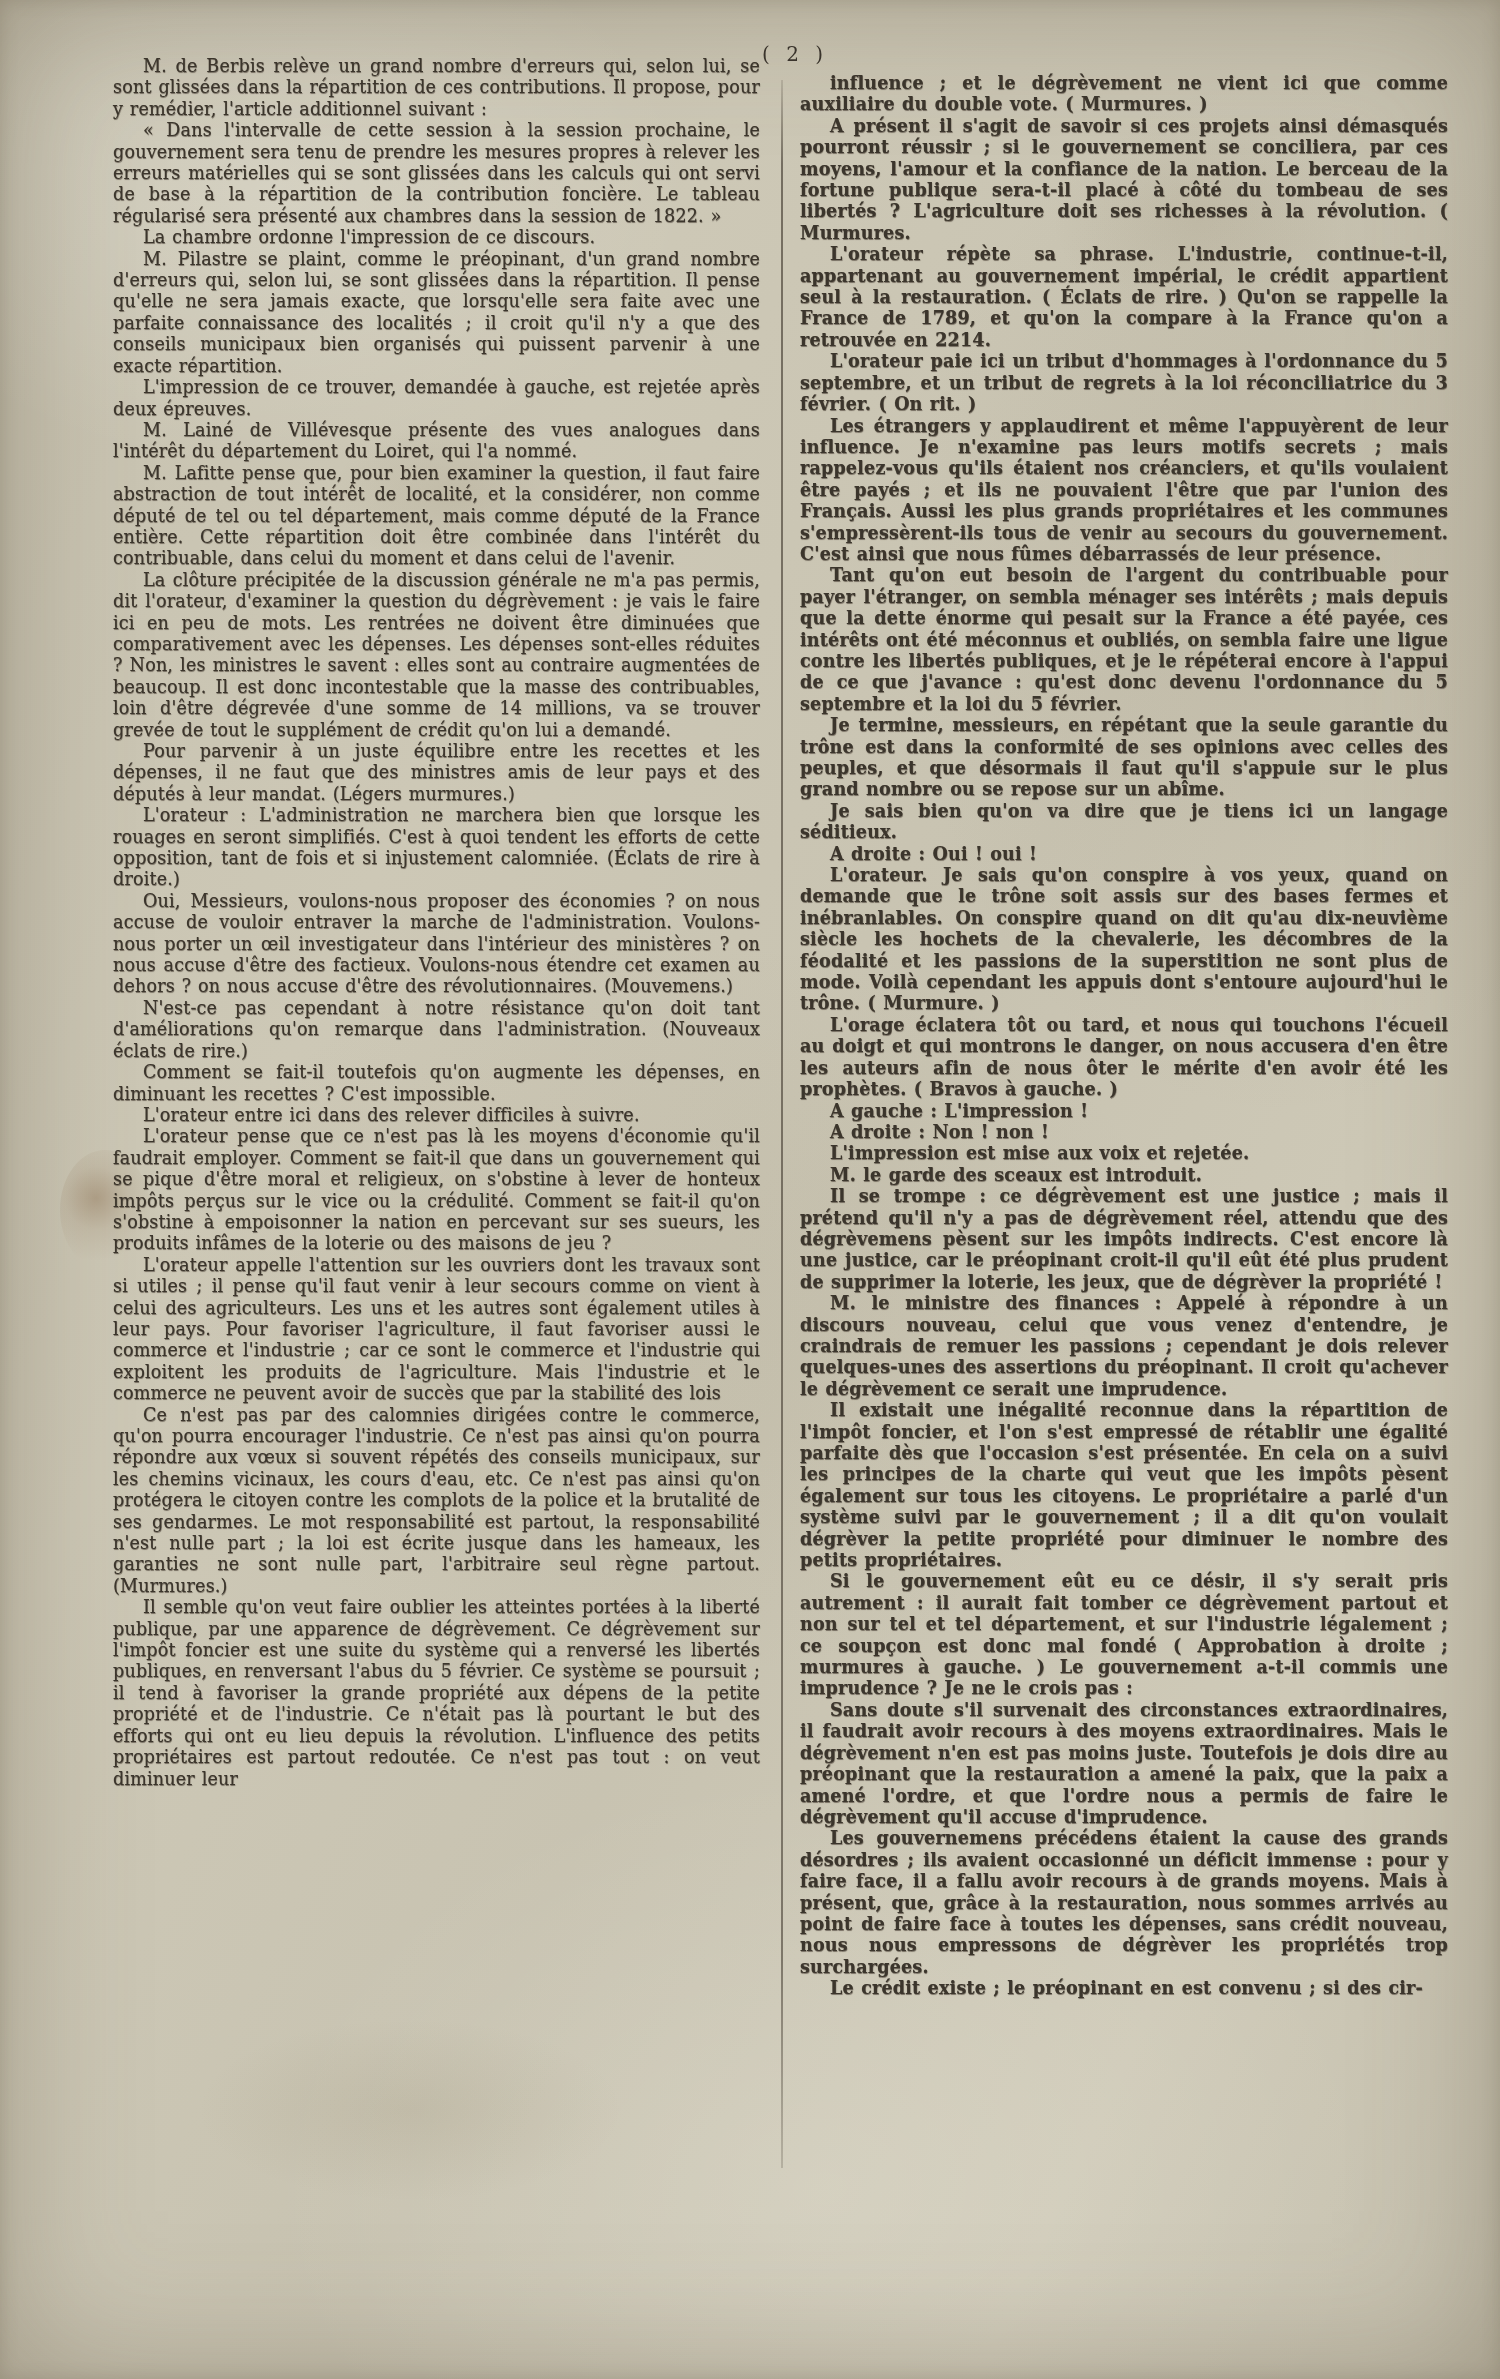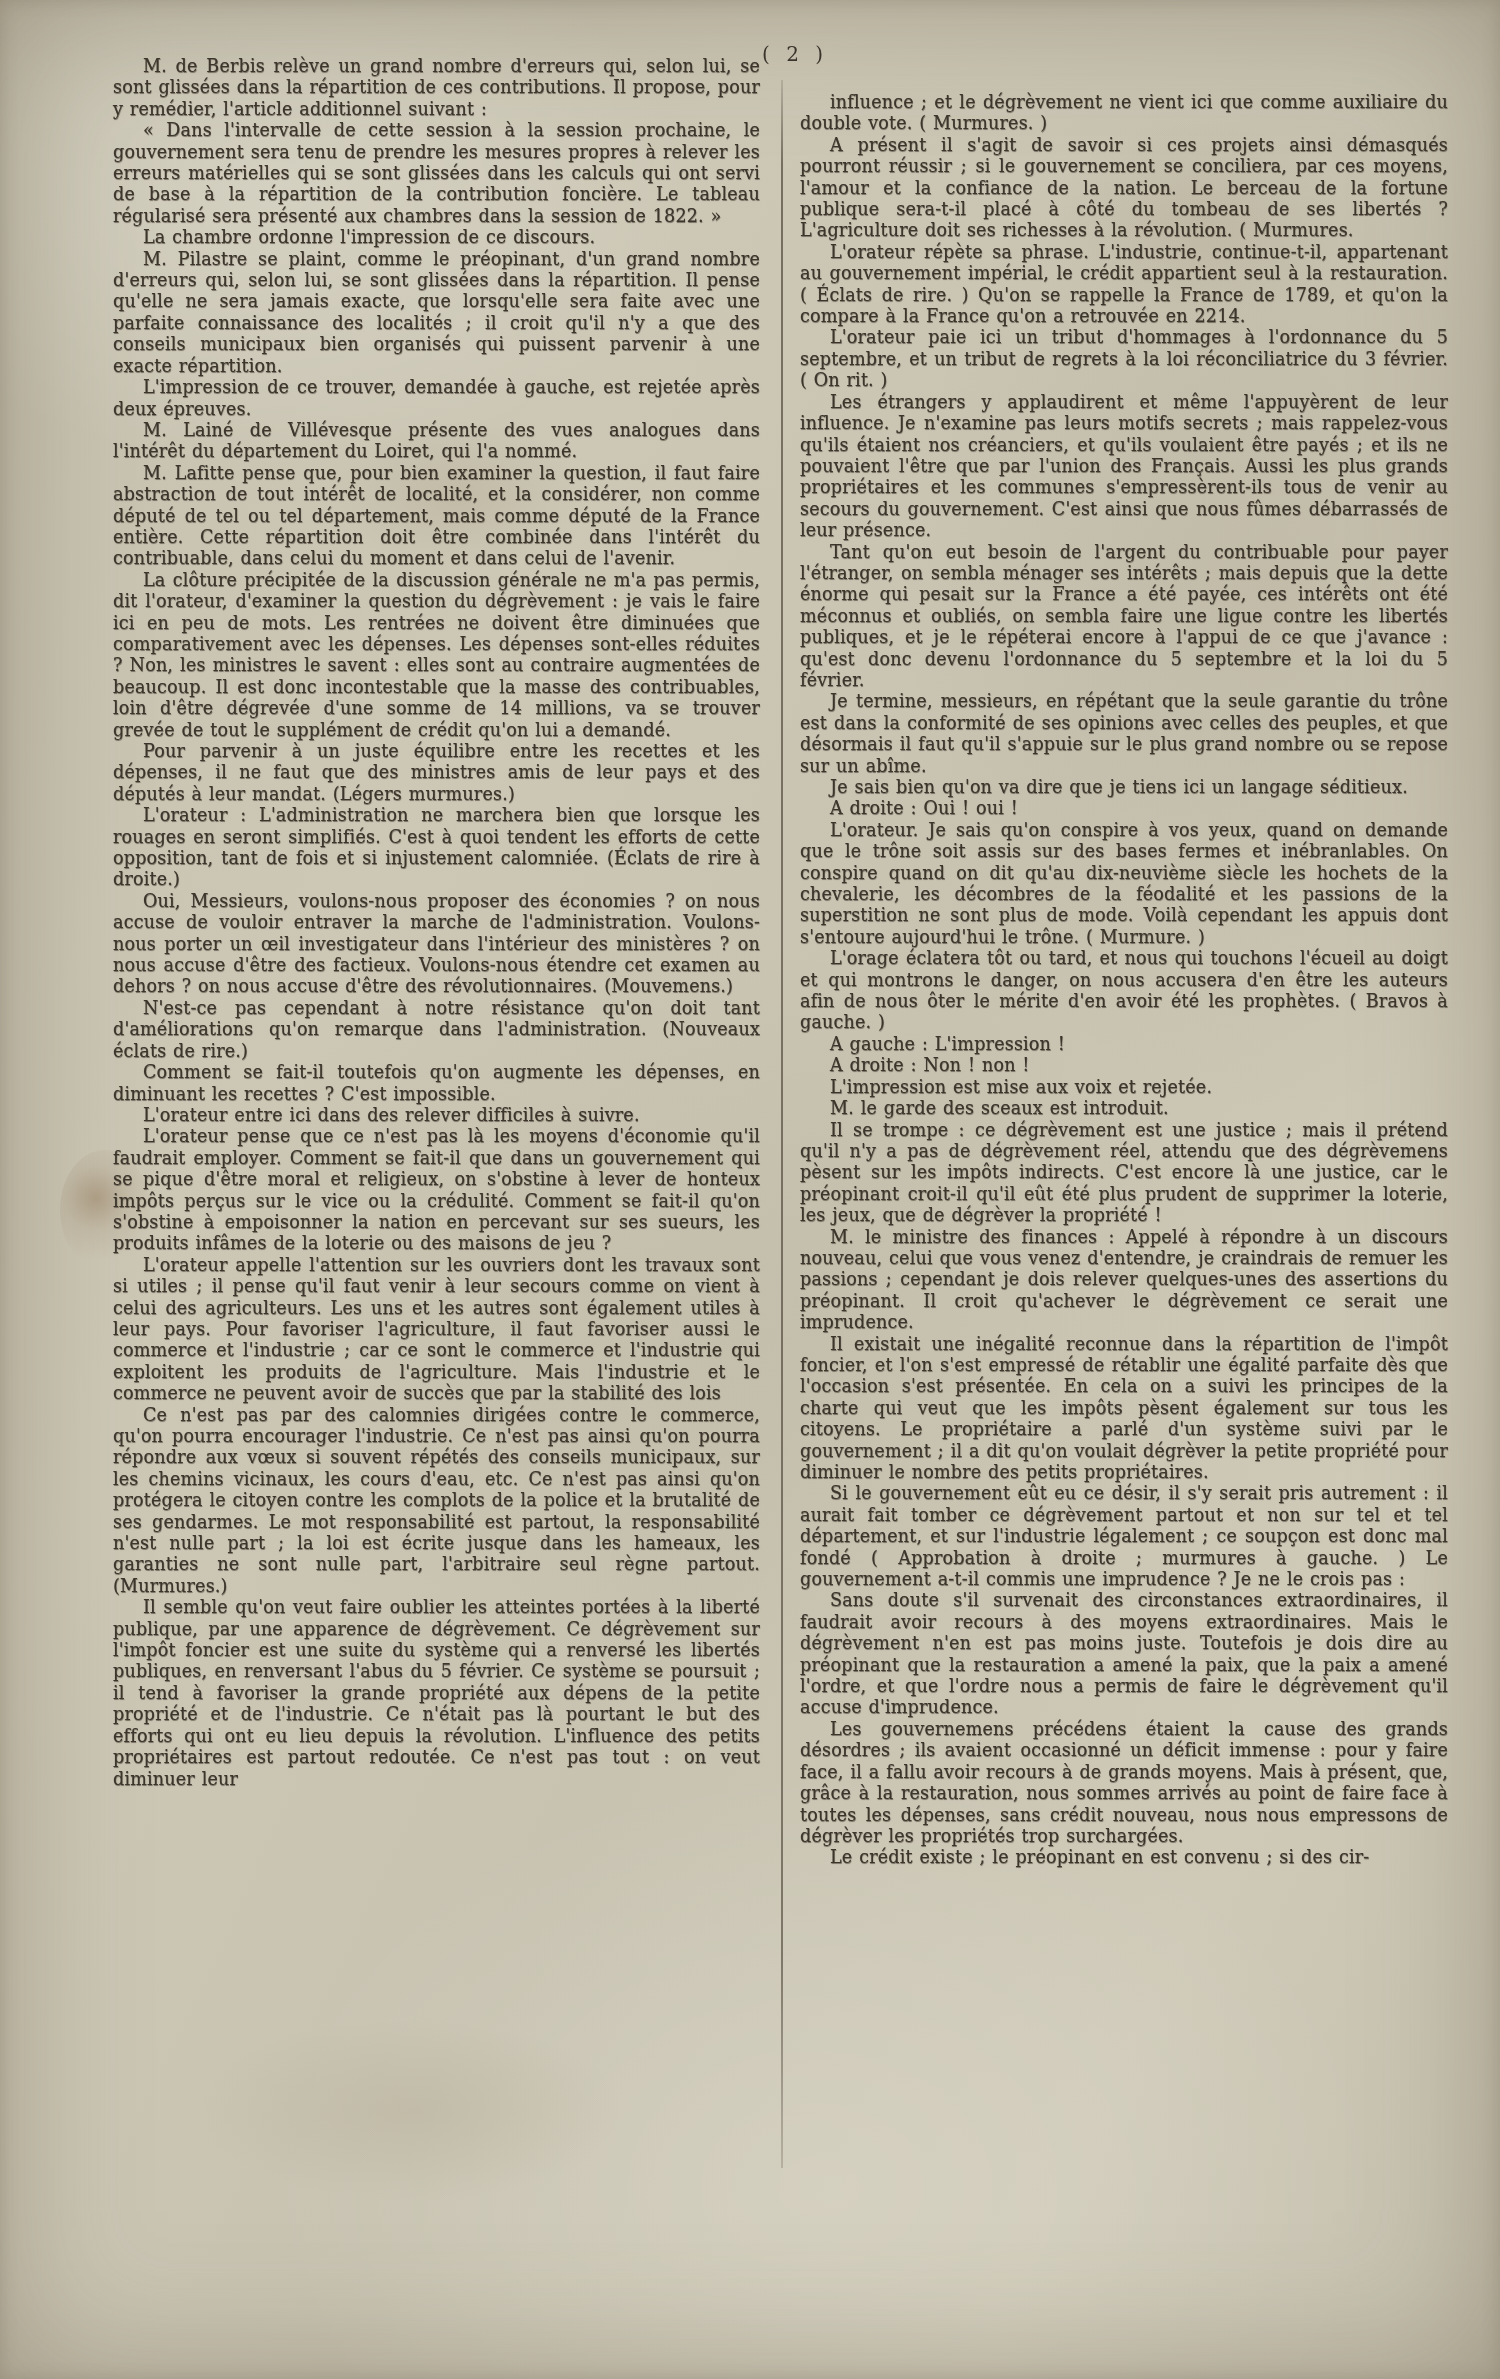--- a/index.html
+++ b/index.html
@@ -32,21 +32,21 @@
     position:absolute;left:745px;top:42px;width:100px;
     text-align:center;font-size:20px;letter-spacing:5px;
     color:#3a342c;
   }
   .divider{
     position:absolute;left:781px;top:80px;width:2px;height:2088px;
     background:linear-gradient(to bottom, rgba(58,50,40,0.15), rgba(58,50,40,0.6) 4%, rgba(58,50,40,0.55) 90%, rgba(58,50,40,0.2));
   }
   .column{position:absolute;text-align:justify;}
   .column-left{left:113px;top:56px;width:647px;}
-  .column-right{left:800px;top:92px;width:648px;}
+  .column-right{left:800px;top:72px;width:648px;font-weight:bold;}
   .column p{
     margin:0;
     text-indent:30px;
     font-size:17.6px;
     line-height:21.4px;
     letter-spacing:0.15px;
     word-spacing:1px;
     text-shadow:0.4px 0.5px 0.7px rgba(52,42,32,0.55), -0.2px 0 0.4px rgba(52,42,32,0.25);
     color:#3b352c;
   }

